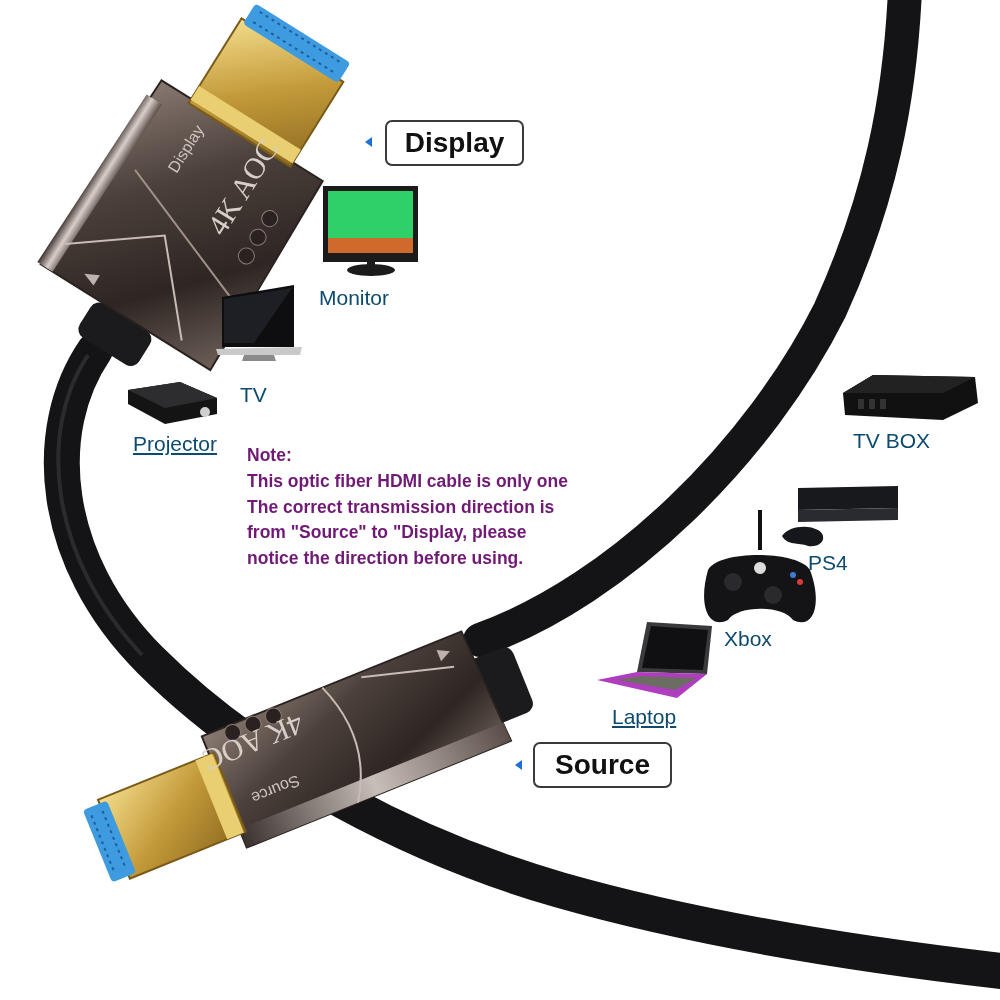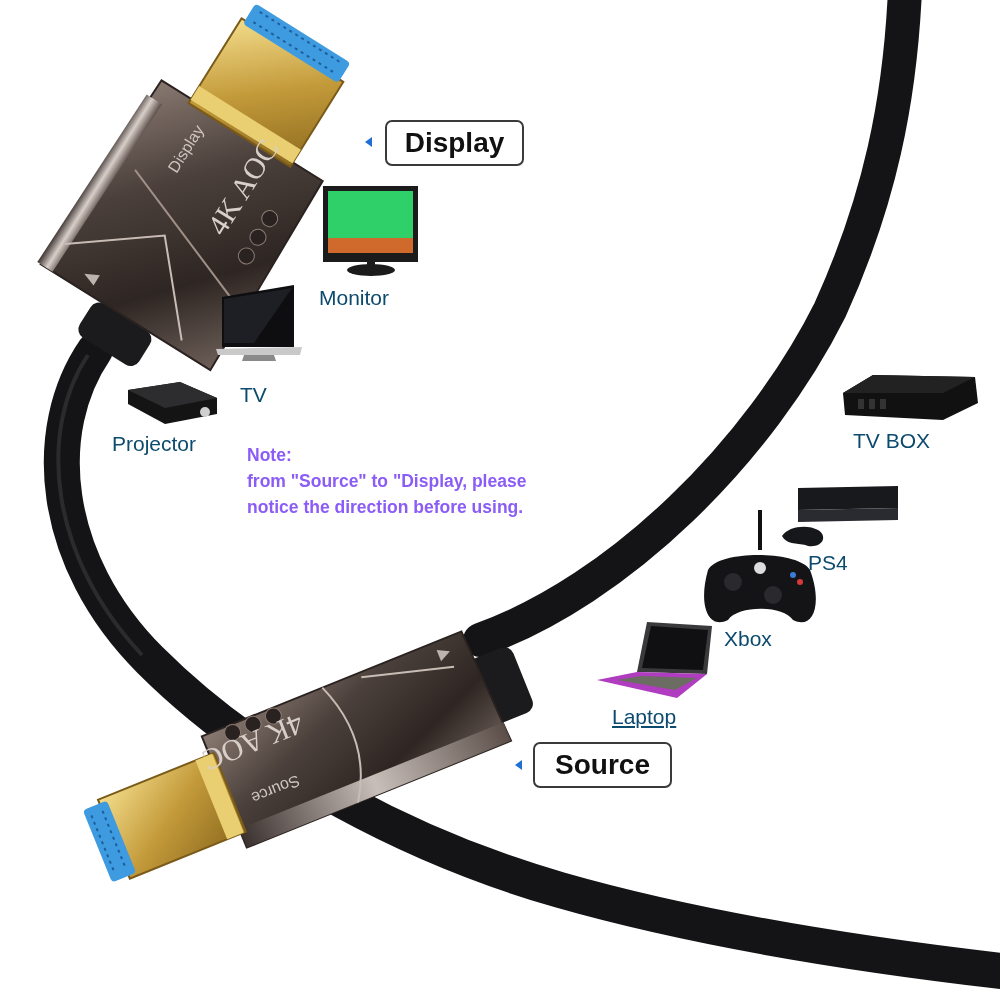--- a/index.html
+++ b/index.html
@@ -1,21 +1,21 @@
 <!DOCTYPE html>
 <html><head>
 <meta charset="utf-8">
 <style>
   html, body { margin:0; padding:0; }
   body { width:1000px; height:1000px; background:#ffffff; position:relative; overflow:hidden; font-family:"Liberation Sans", sans-serif; }
   .layer { position:absolute; left:0; top:0; width:1000px; height:1000px; }
   .label { position:absolute; color:#0c4a6e; font-size:21px; font-family:"Liberation Sans", sans-serif; line-height:1; white-space:nowrap; }
   .tag { position:absolute; border:2px solid #3a3a3a; border-radius:7px; background:#fff; font-weight:bold; font-size:28px; color:#111; display:flex; align-items:center; justify-content:center; box-sizing:border-box; }
   .tag-arrow { position:absolute; width:0; height:0; border-top:5px solid transparent; border-bottom:5px solid transparent; border-right:7px solid #1f6fd6; }
-  .note { position:absolute; left:247px; top:443px; color:#8b5cf6; font-weight:bold; font-size:17.5px; line-height:25.8px; font-family:"Liberation Sans", sans-serif; }
+  .note { position:absolute; left:247px; top:443px; color:#701a75; font-weight:bold; font-size:17.5px; line-height:25.8px; font-family:"Liberation Sans", sans-serif; }
   .note div { white-space:nowrap; }
   .device { position:absolute; }
 </style>
 </head>
 <body>
 
 <svg class="layer" viewBox="0 0 1000 1000" xmlns="http://www.w3.org/2000/svg">
   <defs>
     <linearGradient id="shell" x1="0" y1="0" x2="1" y2="1">
       <stop offset="0" stop-color="#8a7a72"></stop>
@@ -117,21 +117,21 @@
   <path d="M 2 64 L 88 62 L 86 70 L 4 70 Z" fill="#c9c9c9"></path>
   <path d="M 30 70 L 60 70 L 62 76 L 28 76 Z" fill="#8a8a8a"></path>
 </svg>
 <div class="label" style="left:240px; top:384px;">TV</div>
 
 <svg class="device" style="left:125px; top:382px;" width="95" height="42" viewBox="0 0 95 42">
   <path d="M 3 8 L 55 0 L 92 16 L 92 32 L 40 42 L 3 22 Z" fill="#141414"></path>
   <path d="M 3 8 L 55 0 L 92 16 L 40 26 Z" fill="#2d2d2f"></path>
   <circle cx="80" cy="30" r="5" fill="#cfcfcf"></circle>
 </svg>
-<div class="label" style="left:112px; top:433px;">Projector</div>
+<div class="label" style="left:133px; top:433px;text-decoration:underline;">Projector</div>
 
 <svg class="device" style="left:843px; top:375px;" width="135" height="45" viewBox="0 0 135 45">
   <path d="M 0 18 L 30 0 L 132 2 L 135 28 L 100 45 L 2 40 Z" fill="#111"></path>
   <path d="M 0 18 L 30 0 L 132 2 L 100 18 Z" fill="#222"></path>
   <rect x="15" y="24" width="6" height="10" fill="#333"></rect>
   <rect x="26" y="24" width="6" height="10" fill="#333"></rect>
   <rect x="37" y="24" width="6" height="10" fill="#333"></rect>
 </svg>
 <div class="label" style="left:853px; top:430px;">TV BOX</div>
 
@@ -156,15 +156,17 @@
 <svg class="device" style="left:597px; top:622px;" width="120" height="76" viewBox="0 0 120 76">
   <path d="M 50 0 L 115 4 L 110 52 L 40 50 Z" fill="#3a3a3c"></path>
   <path d="M 54 4 L 111 8 L 106 48 L 45 46 Z" fill="#101012"></path>
   <path d="M 0 58 L 40 50 L 110 52 L 80 76 Z" fill="#b03cc0"></path>
   <path d="M 20 58 L 44 54 L 100 56 L 78 68 Z" fill="#6c6d62"></path>
 </svg>
 <div class="label" style="left:612px; top:706px;text-decoration:underline;">Laptop</div>
 
 <div class="note">
   <div>Note:</div>
+  <div>This optic fiber HDMI cable is only one</div>
+  <div>The correct transmission direction is</div>
   <div>from "Source" to "Display, please</div>
   <div>notice the direction before using.</div>
 </div>
 
 </body></html>

